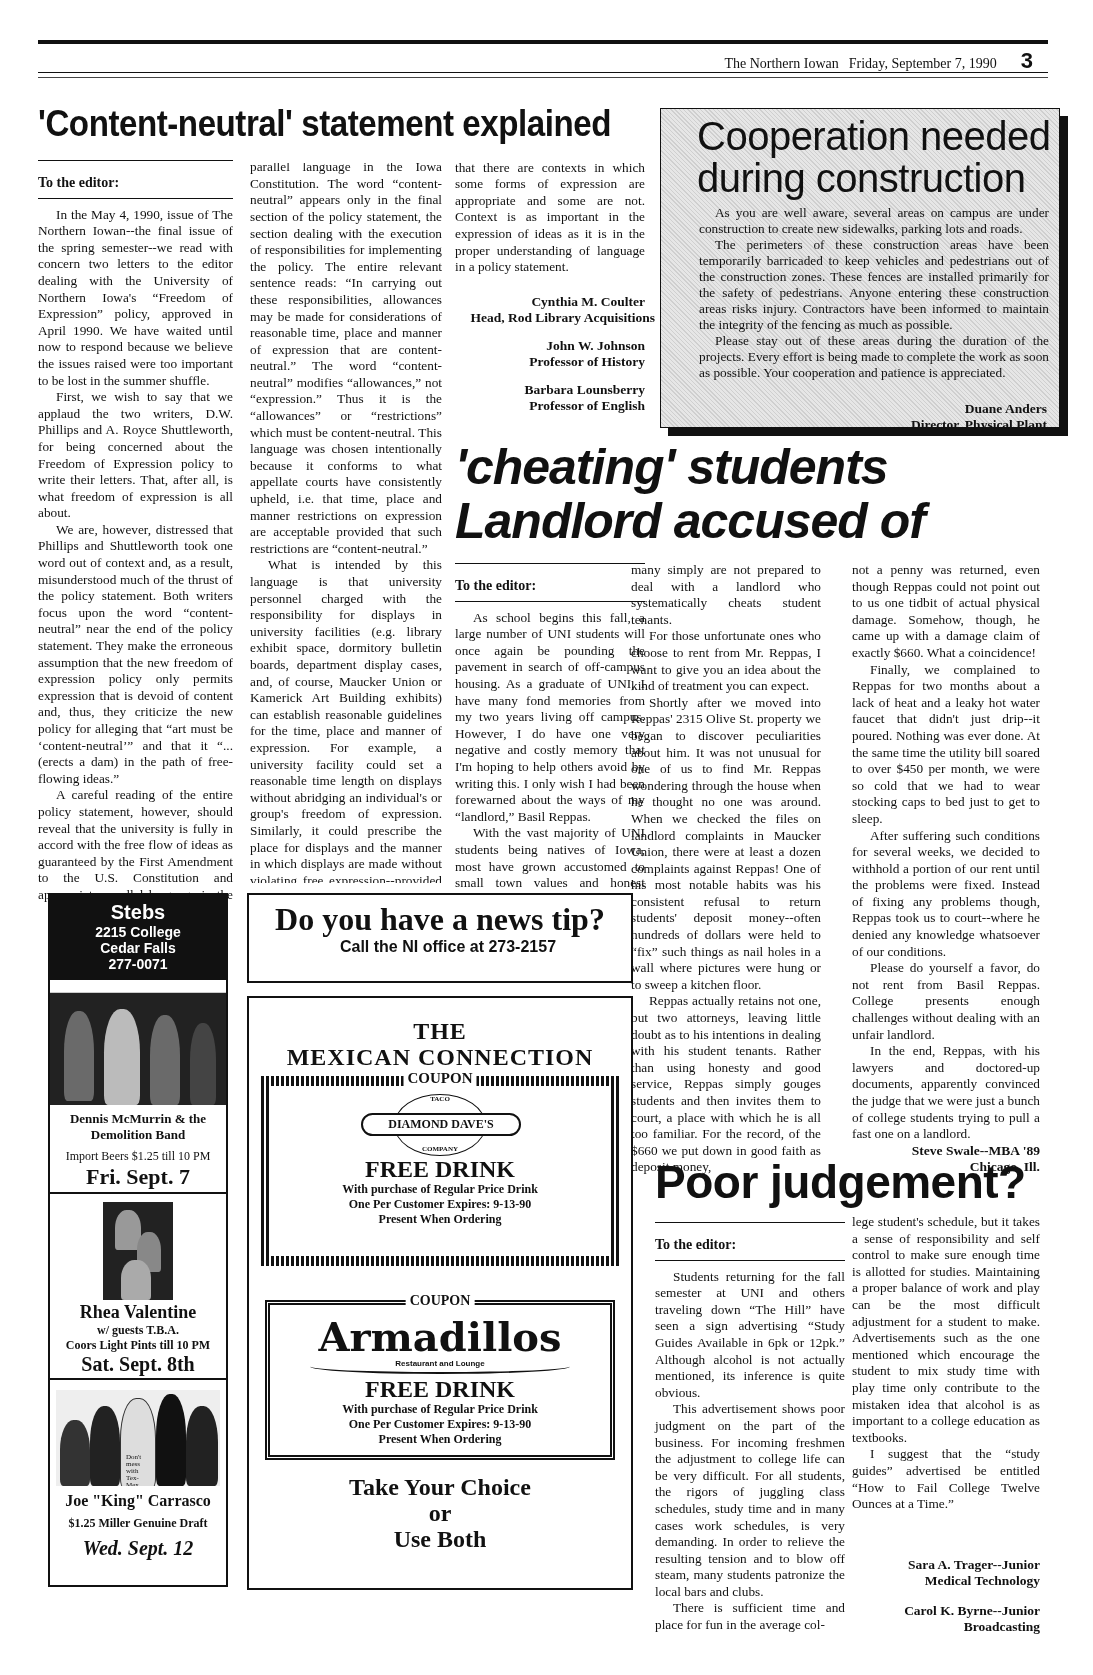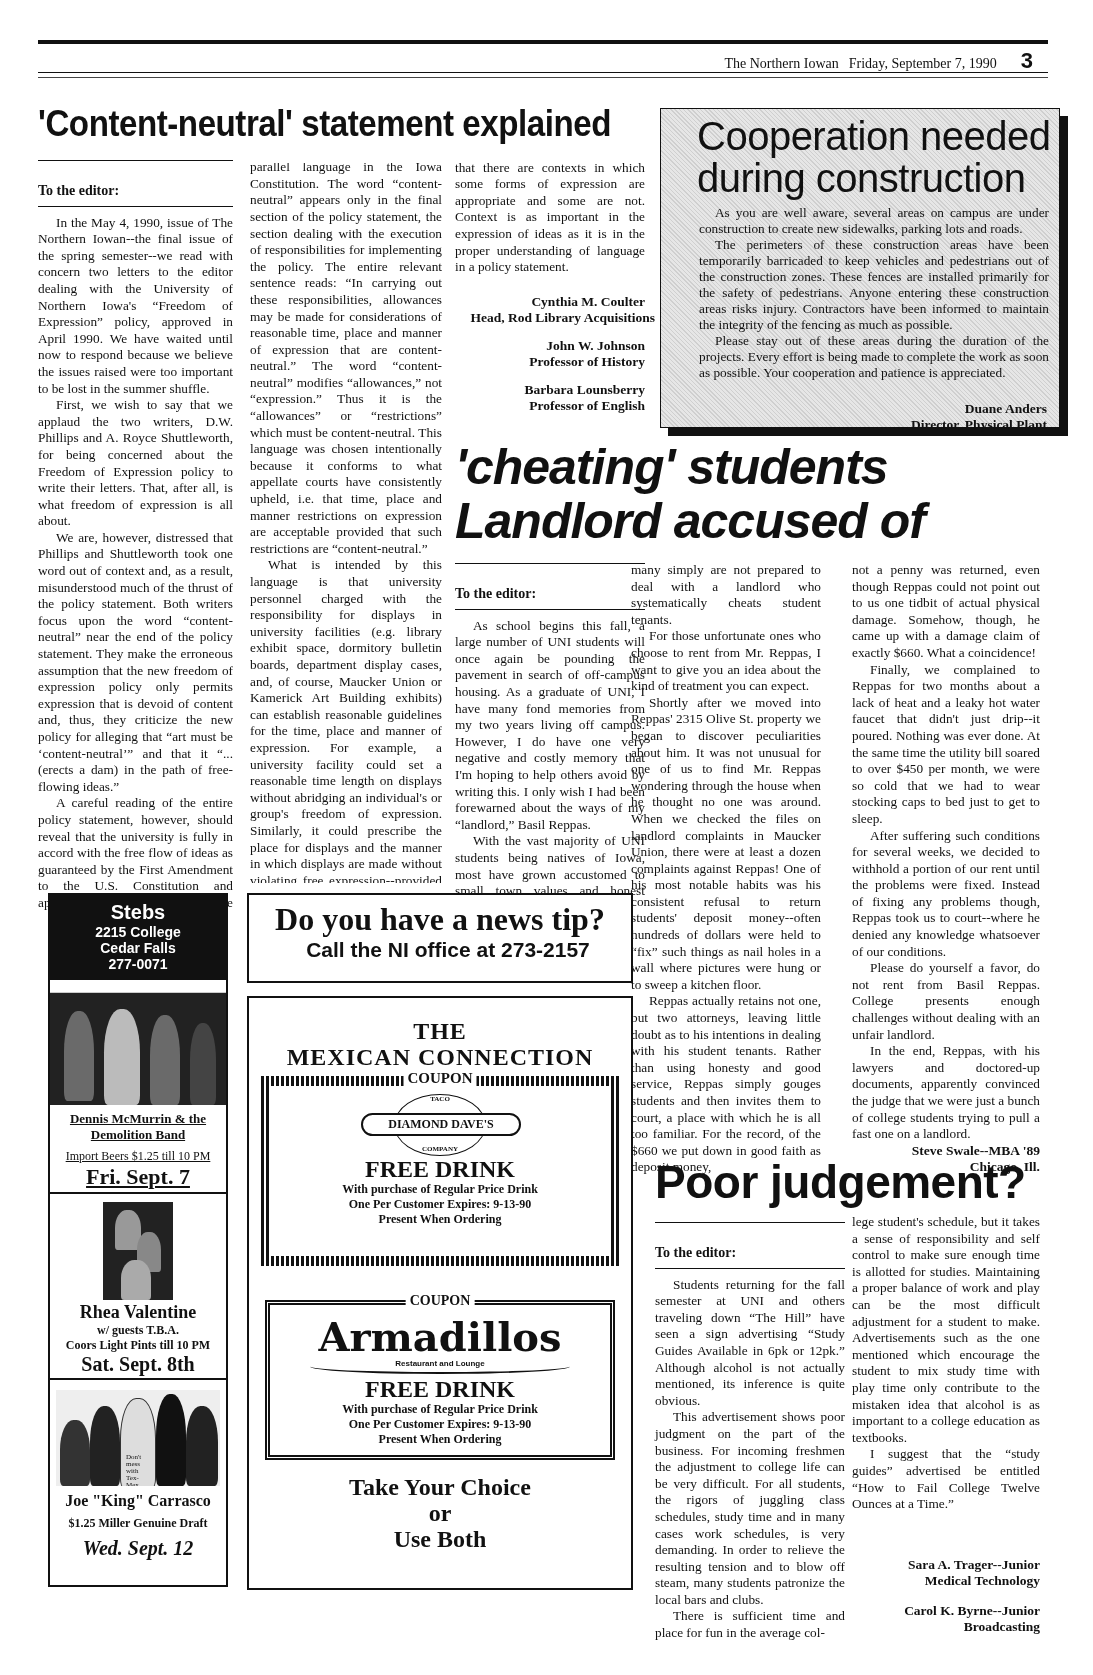--- a/index.html
+++ b/index.html
@@ -6,21 +6,21 @@
   body{width:1093px;height:1675px;position:relative;overflow:hidden;color:#111;font-family:"Liberation Serif",serif;}
   .abs{position:absolute;}
   .rule-top{left:38px;top:40px;width:1010px;height:4px;background:#111;}
   .rule-mid{left:38px;top:72px;width:1010px;height:1px;background:#111;}
   .rule-mid2{left:38px;top:77px;width:1010px;height:1px;background:#444;}
   .folio{right:60px;top:48px;font-size:14px;display:flex;align-items:baseline;gap:10px;font-family:"Liberation Serif",serif;}
   .folio .pg{font-family:"Liberation Sans",sans-serif;font-weight:bold;font-size:22px;margin-left:14px;}
   .hl{font-family:"Liberation Sans",sans-serif;font-weight:bold;letter-spacing:-0.5px;}
   .col{font-size:13.3px;line-height:16.6px;text-align:justify;hyphens:auto;}
   .col p{margin:0;text-indent:18px;}
-  .editor{font-family:"Liberation Serif",serif;font-weight:bold;font-size:14px;border-top:1px solid #111;border-bottom:1px solid #111;padding:22px 0 6px;margin-bottom:8px;}
+  .editor{font-family:"Liberation Serif",serif;font-weight:bold;font-size:14px;border-top:1px solid #111;border-bottom:1px solid #111;padding:14px 0 6px;margin-bottom:8px;}
   .sig{text-align:right;font-weight:bold;font-size:13.5px;line-height:16px;}
   .sig div{margin:0;}
   .box-coop{left:660px;top:108px;width:370px;height:318px;border:1px solid #111;background:
     repeating-linear-gradient(45deg,#cfcfcf 0 1px,#e6e6e6 1px 3px);box-shadow:8px 8px 0 #111;padding-left:28px;}
   .coop-title{font-family:"Liberation Sans",sans-serif;font-size:40px;line-height:42px;margin:6px 8px 6px;letter-spacing:-0.5px;}
   .coop-body{font-size:13.3px;line-height:16px;margin:0 10px;text-align:justify;}
   .coop-body p{margin:0;text-indent:16px;}
   .ad{border:2px solid #111;background:#fff;}
   .stebs-top{background:#111;color:#fff;text-align:center;font-family:"Liberation Sans",sans-serif;font-weight:bold;padding:6px 0 8px;}
   .photo{background:#222;position:relative;overflow:hidden;}
@@ -143,21 +143,21 @@
     <div style="font-size:14px;">Cedar Falls</div>
     <div style="font-size:14px;">277-0071</div>
   </div>
   <div style="height:12px;background:#fff;border-bottom:1px solid #ccc;"></div>
   <div class="photo" style="height:112px;">
     <div class="fig" style="left:14px;top:18px;width:30px;height:90px;"></div>
     <div class="fig" style="left:54px;top:16px;width:36px;height:96px;background:#bbb;"></div>
     <div class="fig" style="left:100px;top:22px;width:30px;height:90px;"></div>
     <div class="fig" style="left:140px;top:30px;width:26px;height:82px;background:#444;"></div>
   </div>
-  <div class="ctr" style="padding:6px 10px 2px;border-bottom:2px solid #111;text-decoration:underline;">
+  <div class="ctr" style="padding:6px 10px 2px;border-bottom:2px solid #111;">
     <div style="font-weight:bold;font-size:13px;line-height:16px;">Dennis McMurrin &amp; the Demolition Band</div>
     <div style="font-size:12px;margin-top:6px;">Import Beers $1.25 till 10 PM</div>
     <div style="font-weight:bold;font-size:22px;">Fri. Sept. 7</div>
   </div>
   <div class="photo" style="width:70px;height:98px;margin:8px auto 0;">
     <div class="fig" style="left:12px;top:8px;width:26px;height:40px;background:#999;"></div>
     <div class="fig" style="left:34px;top:30px;width:24px;height:40px;background:#888;"></div>
     <div class="fig" style="left:18px;top:58px;width:30px;height:40px;background:#aaa;"></div>
   </div>
   <div class="ctr" style="padding:2px 2px 2px;border-bottom:2px solid #111;">
@@ -176,21 +176,21 @@
   </div>
   <div class="ctr" style="padding:6px 2px;">
     <div style="font-weight:bold;font-size:16px;">Joe "King" Carrasco</div>
     <div style="font-weight:bold;font-size:12px;margin-top:6px;">$1.25 Miller Genuine Draft</div>
     <div style="font-weight:bold;font-style:italic;font-size:20px;margin-top:6px;">Wed. Sept. 12</div>
   </div>
 </div>
 
 <div class="abs ad ctr" style="left:247px;top:893px;width:382px;height:86px;">
   <div style="font-family:'Liberation Serif',serif;font-weight:bold;font-size:32px;margin-top:6px;">Do you have a news tip?</div>
-  <div style="font-family:'Liberation Sans',sans-serif;font-weight:900;font-size:21px;padding-left:16px;">Call the NI office at 273-2157</div>
+  <div style="font-family:'Liberation Sans',sans-serif;font-weight:900;font-size:16px;padding-left:16px;">Call the NI office at 273-2157</div>
 </div>
 
 <div class="abs ad ctr" style="left:247px;top:996px;width:382px;height:590px;">
   <div style="font-weight:bold;font-size:24px;margin-top:20px;line-height:26px;letter-spacing:1px;">
     <div>THE</div>
     <div>MEXICAN CONNECTION</div>
   </div>
   <div class="coupon-frame" style="margin:6px 12px 0;height:170px;position:relative;">
     <div style="position:absolute;top:-16px;left:50%;transform:translateX(-50%);background:#fff;padding:0 4px;font-weight:bold;font-size:15px;">COUPON</div>
     <div style="margin:8px auto 0;width:90px;height:60px;border:1px solid #111;border-radius:50%;position:relative;">

